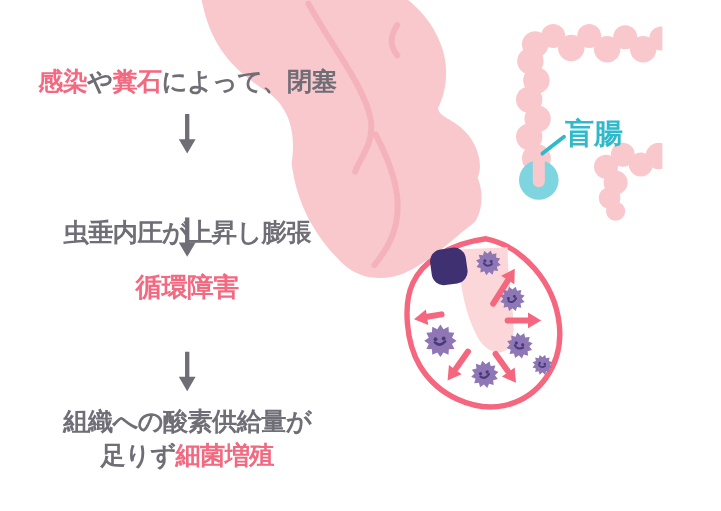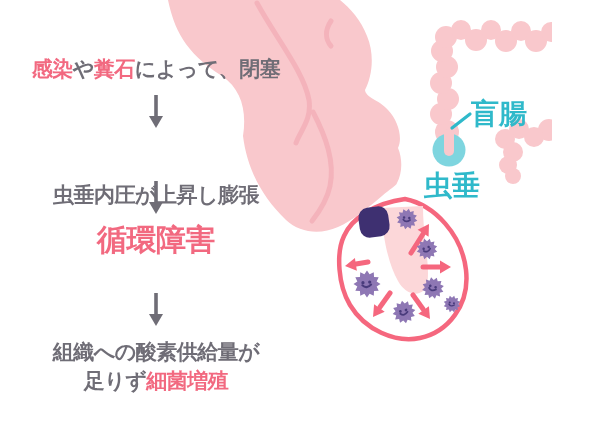--- a/index.html
+++ b/index.html
@@ -10,24 +10,24 @@
   }
   #art{position:absolute;left:0;top:0;z-index:1;}
   .flow-text{
     position:absolute;left:0;width:312px;text-align:center;z-index:2;
     font-weight:700;font-size:21px;letter-spacing:-0.5px;line-height:28px;
     color:var(--text_gray);
   }
   .pink{color:var(--accent_pink);}
   .flow-arrow{position:absolute;left:146px;z-index:2;}
   .inset-label{
-    position:absolute;z-index:2;font-weight:700;font-size:28px;
+    position:absolute;z-index:2;font-weight:700;font-size:24px;
     letter-spacing:0px;color:var(--teal_text);white-space:nowrap;
   }
-  .st3-title{font-size:30px;}
+  .st3-title{font-size:22px;}
   
   .body-fill{fill:var(--body_pink);}
   .crease{stroke:var(--crease_pink);stroke-width:5;fill:none;stroke-linecap:round;}
   .finger{fill:var(--appendix_pink);}
   .egg{stroke:var(--outline_red);stroke-width:4.5;fill:none;}
   .fecalith{fill:var(--fecalith_purple);}
   .arrow-shaft{stroke:var(--outline_red);stroke-width:5;stroke-linecap:round;fill:none;}
   .arrow-head{fill:var(--outline_red);}
   .germ-body{fill:var(--germ_purple);}
   .germ-eye{fill:var(--germ_face_purple);}
@@ -171,15 +171,14 @@
     <line class="gray-arrow-line" x1="10" y1="0" x2="10" y2="23"></line>
     <polygon class="gray-arrow-head" points="3,21 17,21 10,33"></polygon>
   </svg>
 
   <div class="flow-text" style="top:337px;line-height:29px;">
     <div>組織への酸素供給量が</div>
     <div><span>足りず</span><span class="pink">細菌増殖</span></div>
   </div>
 
   <div class="inset-label" style="left:471px;top:95px;">盲腸</div>
-  <div class="inset-label" style="left:424px;top:167px;">虫垂</div>
 
 </div>
 
 </body></html>

